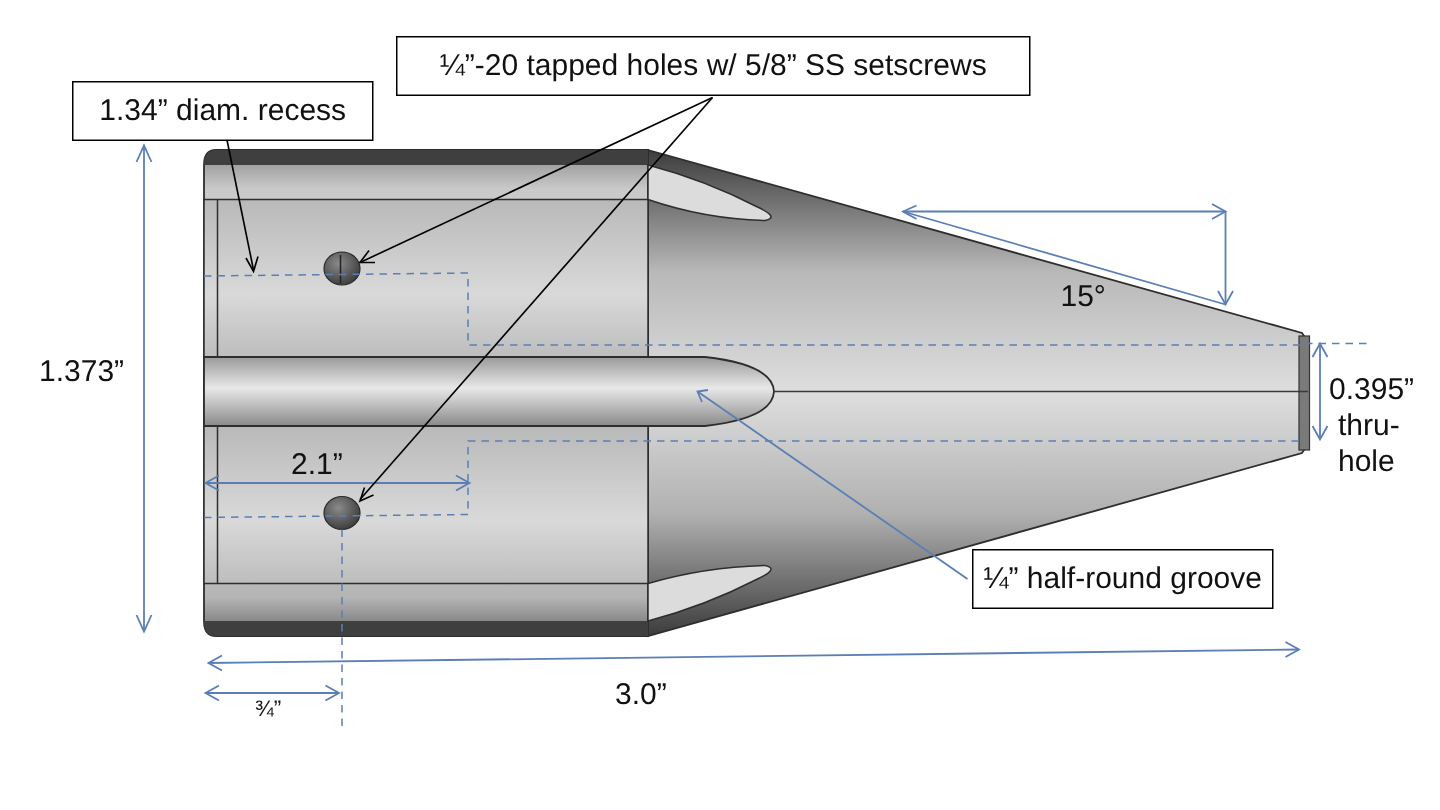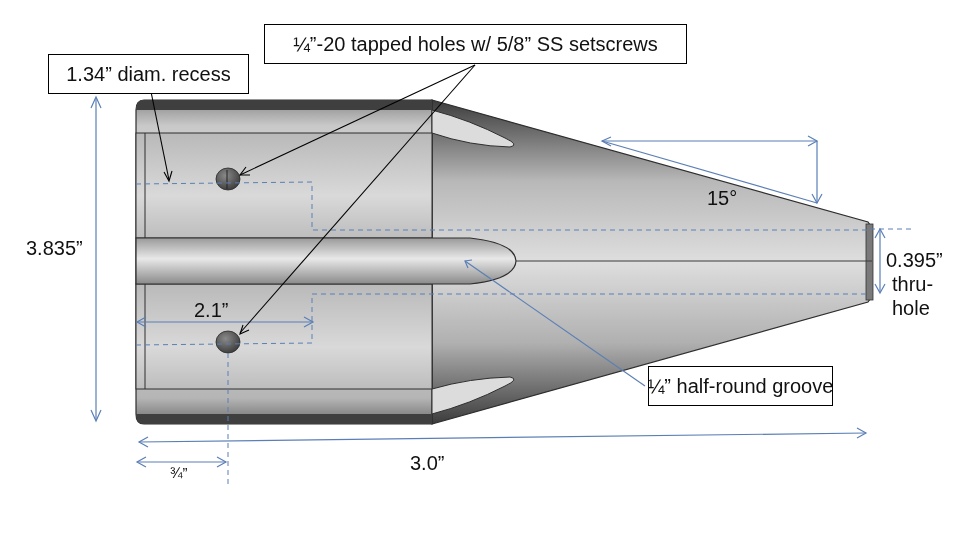--- a/index.html
+++ b/index.html
@@ -125,25 +125,25 @@
     <polyline points="243,325 240,334 249,330"></polyline>
   </g>
 </svg>
 
 <div class="callout" style="left:48px; top:54px; width:201px; height:40px;">
   <span>1.34” diam. recess</span>
 </div>
 <div class="callout" style="left:264px; top:24px; width:423px; height:40px;align-items:center;">
   <span>¼”-20 tapped holes w/ 5/8” SS setscrews</span>
 </div>
-<div class="callout" style="left:648px; top:366px; width:185px; height:40px;justify-content:center;">
+<div class="callout" style="left:648px; top:366px; width:201px; height:40px;justify-content:center;">
   <span>¼” half-round groove</span>
 </div>
 
-<div class="dim-label" style="left:26px; top:238px;">3.835”</div>
+<div class="dim-label" style="left:26px; top:238px;">1.373”</div>
 <div class="dim-label" style="left:410px; top:453px;">3.0”</div>
 <div class="dim-label" style="left:194px; top:300px;">2.1”</div>
 <div class="dim-label dim-small" style="left:170px; top:465px;">¾”</div>
 <div class="dim-label" style="left:707px; top:140px;margin-top:48px;">15°</div>
 <div class="dim-label stack" style="left:886px; top:248px;">
   <div>0.395”</div>
   <div style="padding-left:6px;">thru-</div>
   <div style="padding-left:6px;">hole</div>
 </div>
 

